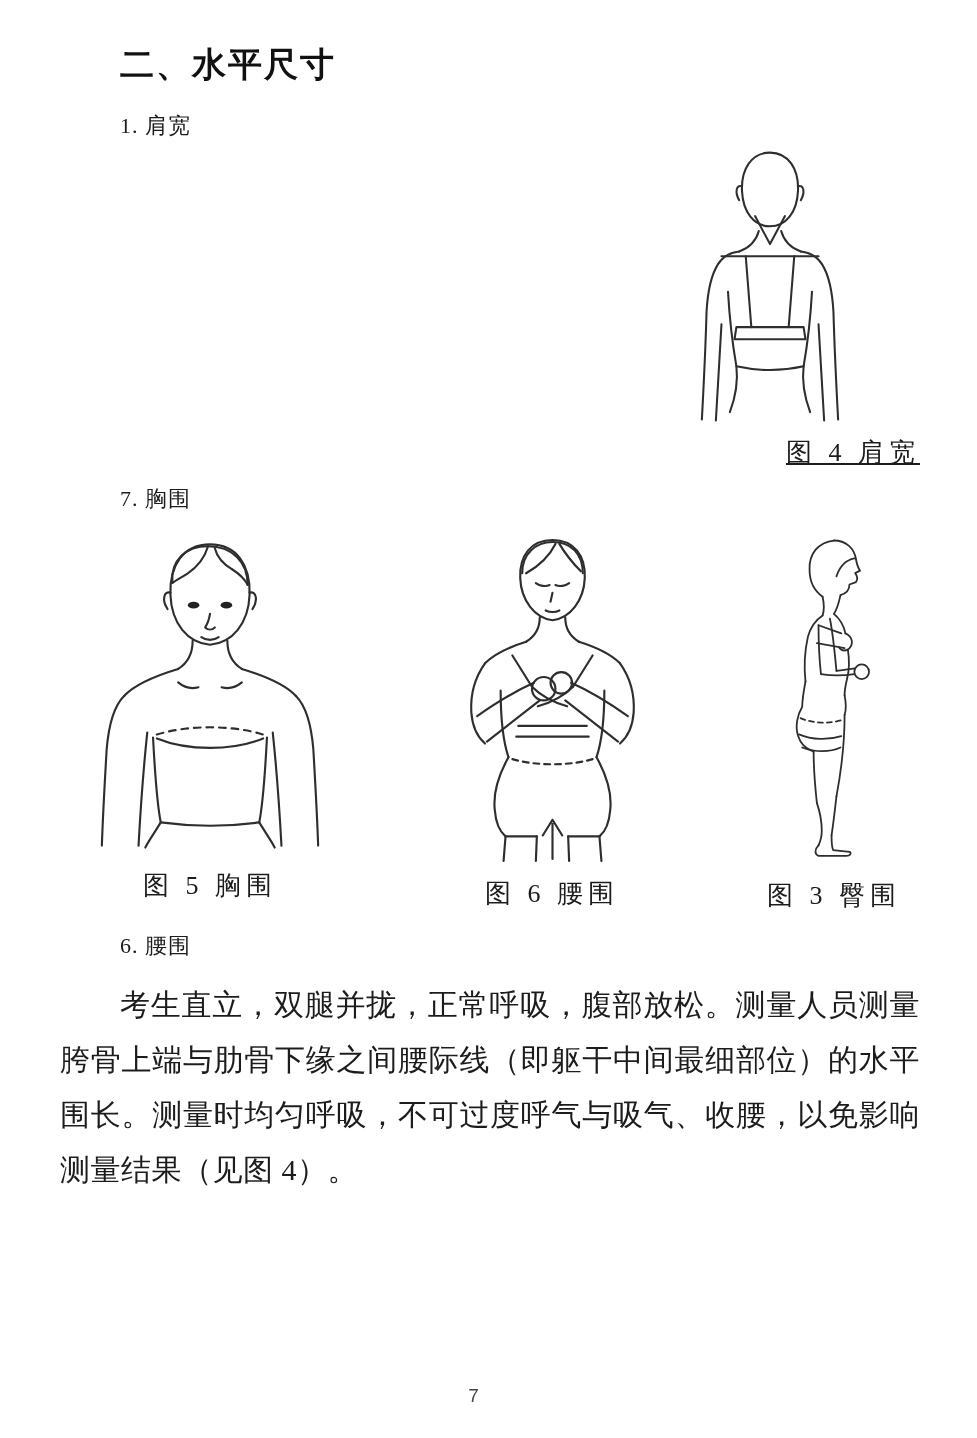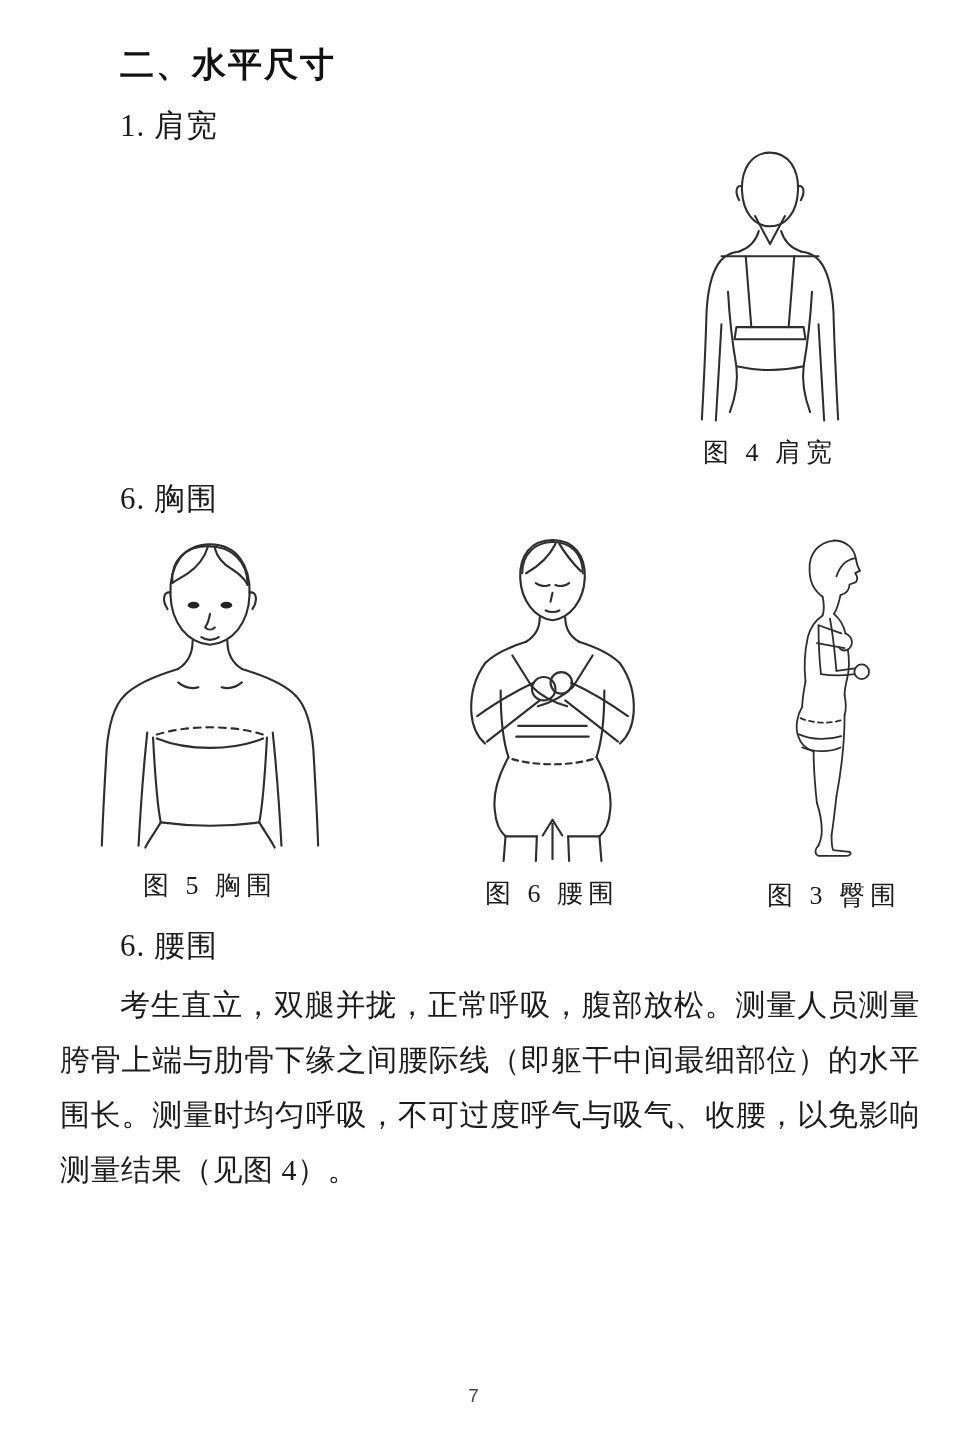--- a/index.html
+++ b/index.html
@@ -17,37 +17,38 @@
   .main-heading {
     margin:2px 0 0 60px;
     font-size:34px; line-height:42px;
     font-weight:bold;
     color:#111;
     font-family:"Liberation Sans","DejaVu Sans",sans-serif;
     letter-spacing:2px;
   }
   .sub-heading {
     margin:20px 0 0 60px;
-    font-size:31px; line-height:42px;
+    font-size:22px; line-height:42px;
     font-weight:normal;
     letter-spacing:1px;
   }
   .body-para {
     margin:10px 0 0 0;
     font-size:30px; line-height:55px;
     text-align:justify;
     text-indent:2em;
     letter-spacing:0.5px;
   }
   .sec1 { overflow:visible; }
   .fig-right {
     float:right;
     width:300px;
     margin:0 0 4px 18px;
-    text-align:center;
+    text-align:right;
+    text-decoration:underline;
   }
   .fig-right svg { display:block; margin:0 auto; }
   .fig-caption {
     margin-top:8px;
     font-size:26px;
     letter-spacing:5px;
     color:#1c1c1c;
   }
   .clear { clear:both; }
   .fig-row {
@@ -100,21 +101,21 @@
           <path d="M69 193 L141 193 M67 206 L143 206 M69 193 L67 206 M141 193 L143 206"></path>
           <path d="M69 235 Q105 243 141 235"></path>
         </g>
       </svg>
       <div class="fig-caption">图 4 肩宽</div>
     </div>
 
     <div class="clear"></div>
   </div>
 
-  <div class="sub-heading" style="margin-top:4px">6. 胸围</div>
+  <div class="sub-heading" style="margin-top:4px">7. 胸围</div>
 
   <div class="fig-row">
 
     <div class="fig-cell">
       <svg width="280" height="320" viewBox="0 0 290 330">
         <g class="lineart">
           <path d="M145 10 C 117 10 103 32 104 62 C 105 92 122 112 145 114 C 168 112 185 92 186 62 C 187 32 173 10 145 10 Z"></path>
           <path d="M106 50 C 104 26 120 12 143 12 C 168 12 184 28 184 52"></path>
           <path d="M184 52 C 180 44 174 40 168 36"></path>
           <path d="M143 12 C 140 22 134 32 122 40 C 116 44 110 47 106 50"></path>

